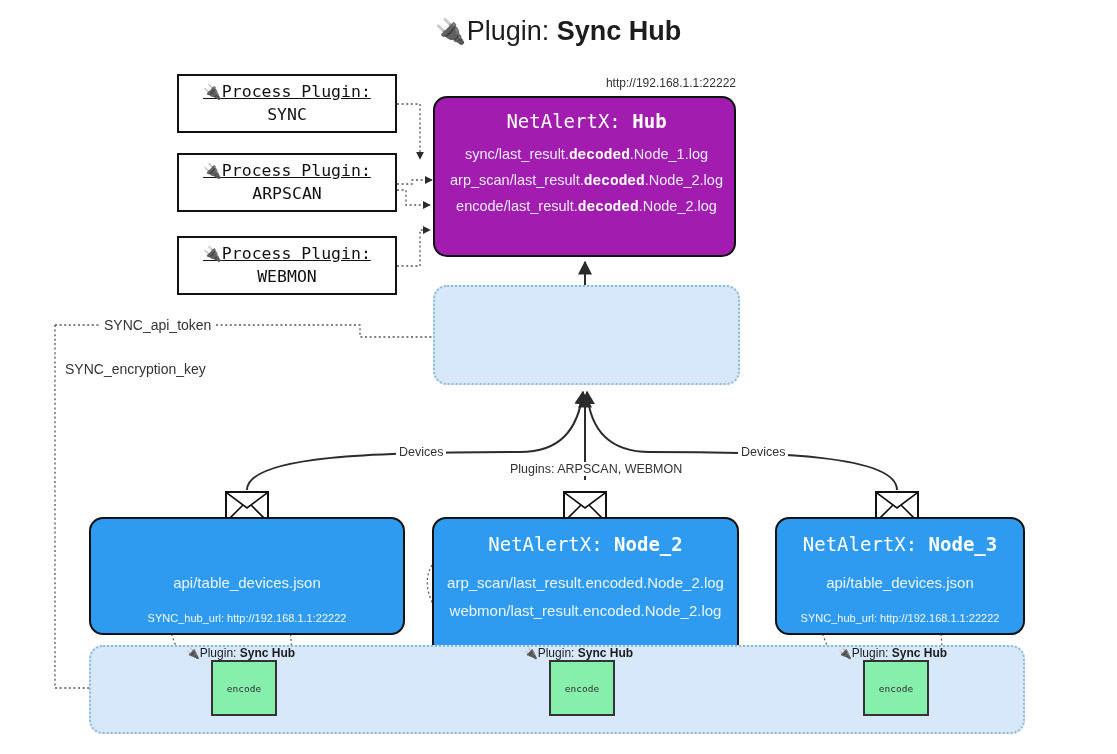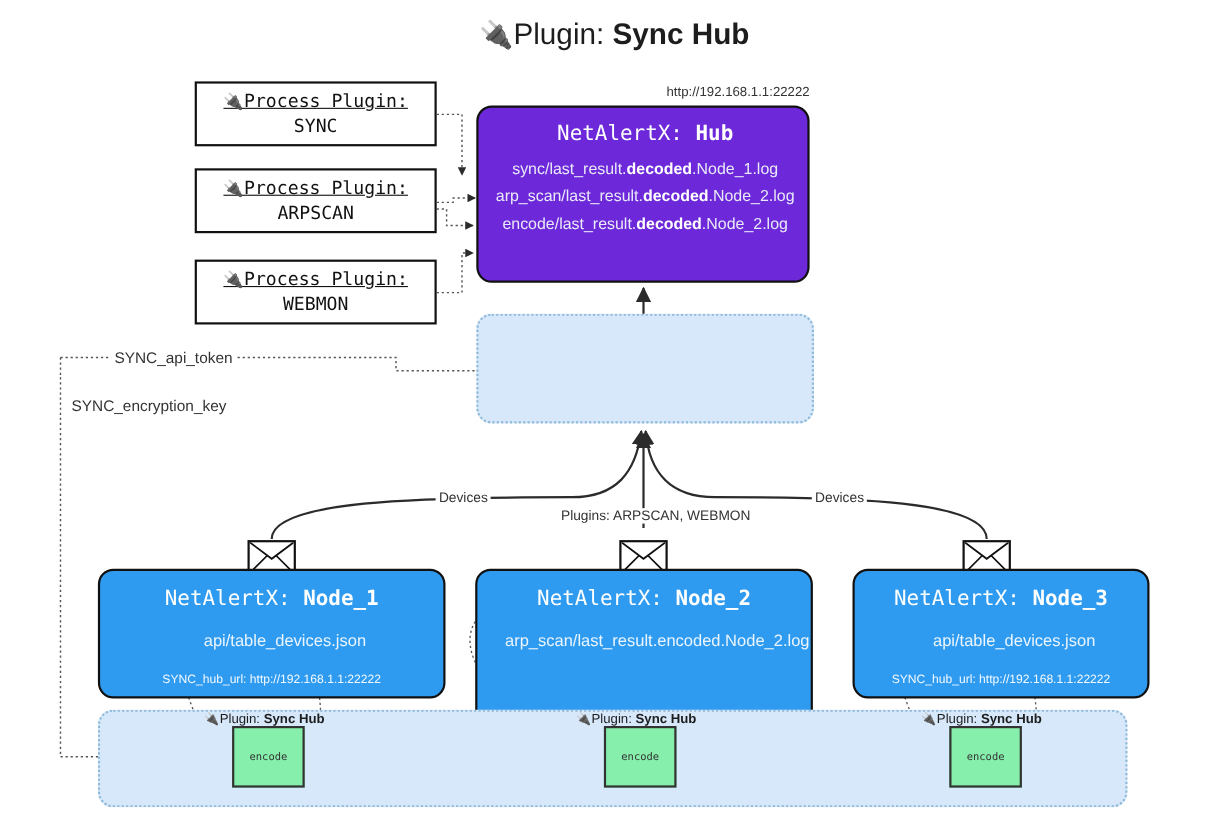--- a/index.html
+++ b/index.html
@@ -20,50 +20,50 @@
            box-sizing:border-box;display:flex;flex-direction:column;
            align-items:center;justify-content:center;
            font-family:"DejaVu Sans Mono","Liberation Mono",monospace;
            font-size:16.5px;color:#111;line-height:1.35;}
   .procbox .l1{display:block;white-space:nowrap;text-decoration:underline;}
   .procbox .l2{display:block;white-space:nowrap;}
   .procbox .pico{font-family:"DejaVu Sans",sans-serif;font-size:15px;}
 
   
   #hub{position:absolute;left:433px;top:96px;width:303px;height:161px;
-       background:#6d28d9;border:2.5px solid #111;border-radius:14px;
+       background:#a21caf;border:2.5px solid #111;border-radius:14px;
        box-sizing:border-box;}
   #huburl{position:absolute;left:433px;top:76px;width:303px;text-align:right;
           font-size:12px;color:#333;white-space:nowrap;}
   #hub .hubtitle{position:absolute;left:0;top:12px;width:303px;text-align:center;
         font-family:"DejaVu Sans Mono","Liberation Mono",monospace;
         font-size:19px;color:#fff;white-space:nowrap;}
   #hub .hubtitle b{font-weight:bold;}
   #hub .rows{position:absolute;left:0;top:44px;width:303px;}
   #hub .hrow{font-size:14.5px;color:#e9eaf7;white-space:nowrap;
              line-height:25px;text-align:center;}
-  #hub .hrow b{color:#ffffff;font-weight:bold;}
+  #hub .hrow b{color:#ffffff;font-weight:bold;font-family:Liberation Mono, monospace;}
 
   
   #decodegrp{position:absolute;left:433px;top:285px;width:307px;height:100px;
        background:#d6e8fa;border:2px dotted #8fb9d8;border-radius:14px;
        box-sizing:border-box;}
   #decodebox{position:absolute;left:502px;top:294px;width:167px;height:83px;
        background:#fff;border:2px solid #333;box-sizing:border-box;
        display:flex;align-items:center;justify-content:center;
        font-size:20px;color:#333;}
 
   
   .node{position:absolute;background:#2e9bf0;border:2.5px solid #111;
         border-radius:14px;box-sizing:border-box;}
   .node .ntitle{position:absolute;left:0;top:14px;width:100%;text-align:center;
         font-family:"DejaVu Sans Mono","Liberation Mono",monospace;
         font-size:19px;color:#ffffff;white-space:nowrap;}
   .node .ntitle b{font-weight:bold;}
-  .node .nlines{position:absolute;left:12px;top:50px;width:100%;}
+  .node .nlines{position:absolute;left:0;top:50px;width:100%;}
   .node .nline{font-size:15px;color:#eaf5fe;text-align:center;
         white-space:nowrap;line-height:28px;}
   .node .nfoot{position:absolute;left:0;bottom:9px;width:100%;text-align:center;
         font-size:11px;color:#f2f9ff;white-space:nowrap;}
 
   
   .env{position:absolute;width:44px;height:32px;background:#fff;
        border:2px solid #111;box-sizing:border-box;}
 
   
@@ -194,36 +194,36 @@
     </svg>
   </div>
   <div class="env" style="left:875px;top:491px;">
     <svg width="40" height="28" viewBox="0 0 40 28">
       <path d="M0,0 L20,15 L40,0" stroke="#111" stroke-width="1.6" fill="none"></path>
       <path d="M0,28 L16,12 M40,28 L24,12" stroke="#111" stroke-width="1.6" fill="none"></path>
     </svg>
   </div>
 
   <div class="node" style="left:89px;top:517px;width:316px;height:118px;">
-    <div class="ntitle"><span>NetAlertX: </span><b>Node_1</b></div>
     <div class="nlines">
       <div class="nline">api/table_devices.json</div>
     </div>
     <div class="nfoot">SYNC_hub_url: http://192.168.1.1:22222</div>
   </div>
 
   <div class="node" style="left:432px;top:517px;width:307px;height:152px;">
     <div class="ntitle"><span>NetAlertX: </span><b>Node_2</b></div>
     <div class="nlines">
       <div class="nline">arp_scan/last_result.encoded.Node_2.log</div>
+      <div class="nline">webmon/last_result.encoded.Node_2.log</div>
     </div>
     <div class="nfoot">SYNC_hub_url: http://192.168.1.1:22222</div>
   </div>
 
-  <div class="node" style="left:775px;top:517px;width:270px;height:118px;">
+  <div class="node" style="left:775px;top:517px;width:250px;height:118px;">
     <div class="ntitle"><span>NetAlertX: </span><b>Node_3</b></div>
     <div class="nlines">
       <div class="nline">api/table_devices.json</div>
     </div>
     <div class="nfoot">SYNC_hub_url: http://192.168.1.1:22222</div>
   </div>
 
   <div id="band"></div>
 
   <div class="enclabel" style="left:186px;top:646px;">

